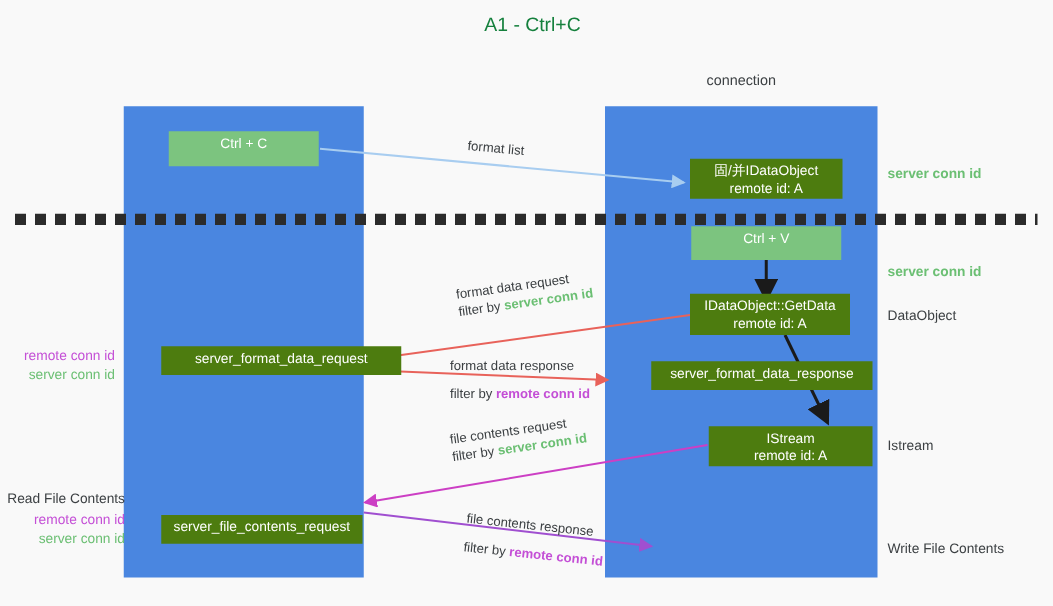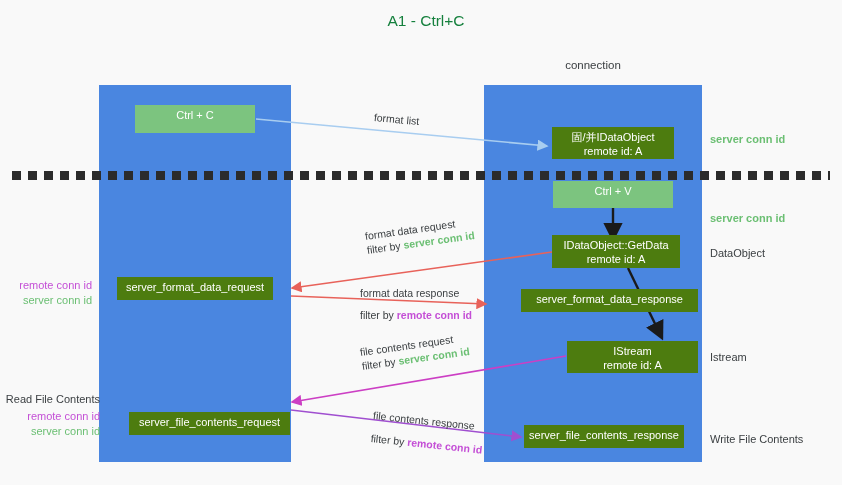--- a/index.html
+++ b/index.html
@@ -134,40 +134,37 @@
 
   <div class="node green" style="left:553px;top:181px;width:120px;height:27px;">
     <span>Ctrl + V</span>
   </div>
 
   <div class="node orange" style="left:552px;top:235px;width:128px;height:33px;">
     <span>IDataObject::GetData</span>
     <span class="l2">remote id: A</span>
   </div>
 
-  <div class="node orange" style="left:117px;top:277px;width:156px;height:23px;">
+  <div class="node orange" style="left:129px;top:277px;width:192px;height:23px;">
     <span>server_format_data_request</span>
   </div>
 
   <div class="node orange" style="left:489px;top:289px;width:177px;height:23px;margin-left:32px;">
     <span>server_format_data_response</span>
   </div>
 
   <div class="node orange" style="left:567px;top:341px;width:131px;height:32px;">
     <span>IStream</span>
     <span class="l2">remote id: A</span>
   </div>
 
   <div class="node orange" style="left:129px;top:393px;width:161px;height:23px;margin-top:19px;">
     <span>server_file_contents_request</span>
   </div>
 
-  <div class="node orange" style="left:524px;top:425px;width:160px;height:23px;">
-    <span>server_file_contents_response</span>
-  </div>
 
   <div class="divider"></div>
 
   <div class="elabel" style="left:374px;top:110px;transform:rotate(5.2deg);">
     <span>format list</span>
   </div>
 
   <div class="elabel" style="left:366px;top:229px;transform:rotate(-8deg);">
     <div>format data request</div>
     <div>

